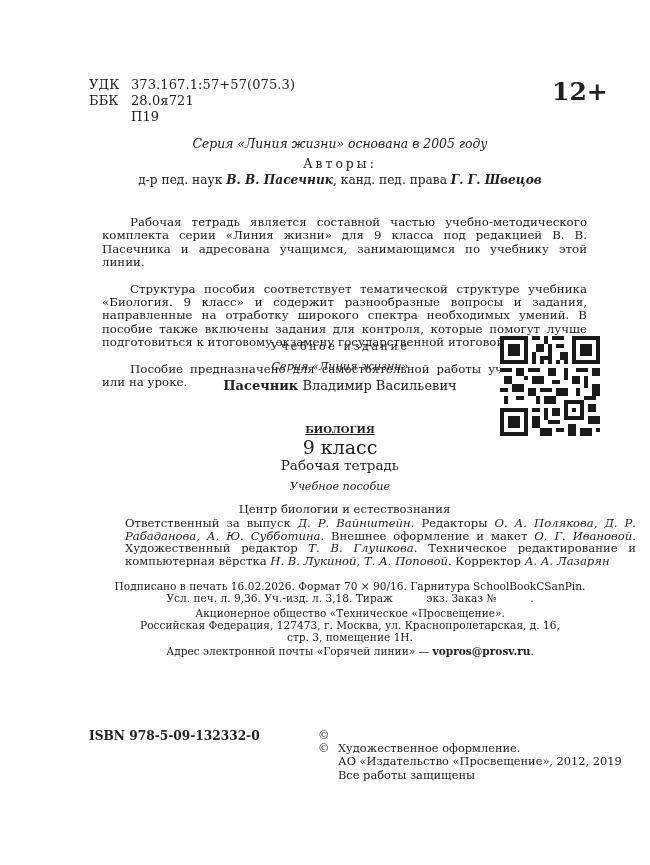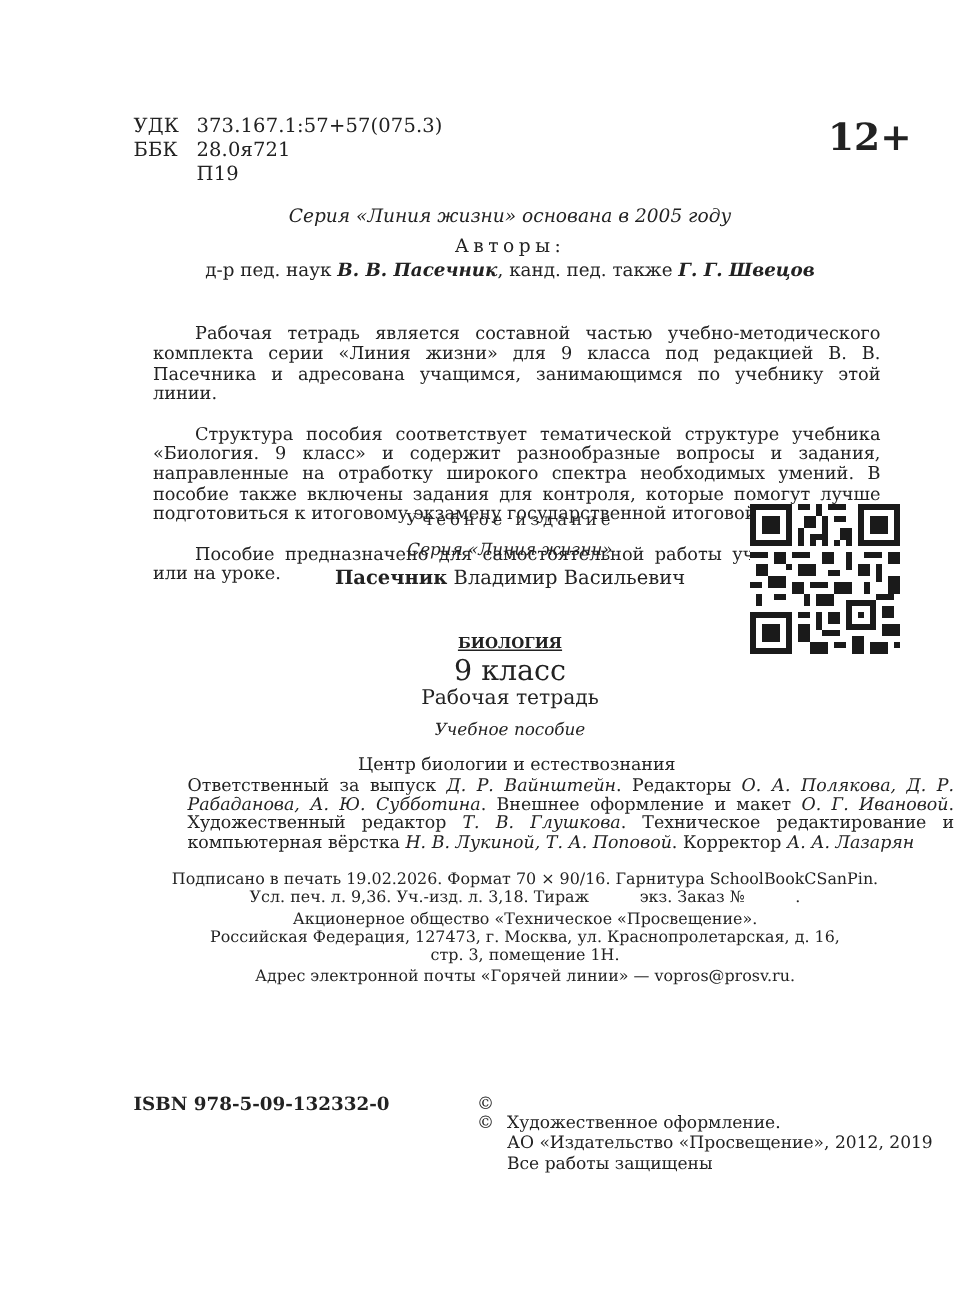--- a/index.html
+++ b/index.html
@@ -33,21 +33,21 @@
     .ucheb { top: 480px; font-style: italic; font-size: 11.2px; }
     .qr { left: 500px; top: 336px; width: 100px; height: 100px; }
     .center2 { left: 89px; width: 511px; text-align: center; }
     .centre-name { top: 502px; font-size: 11.6px; }
     .credits { left: 89px; width: 511px; top: 517px; line-height: 12.6px; font-size: 11.6px; text-align: justify; margin-left: 36px; }
     .credits i { font-style: italic; }
     .imprint { left: 110px; width: 480px; text-align: center; font-size: 10.6px; line-height: 12.2px; }
     .imprint1 { top: 580px; }
     .imprint2 { top: 607px; }
     .email { top: 645px; }
-    .email b { font-weight: normal; }
+    .email b { font-weight: bold; }
     .isbn { left: 89px; top: 729px; font-weight: bold; font-size: 12.2px; }
     .copy { left: 318px; top: 729px; font-size: 11.4px; line-height: 13.2px; }
     .copy .c-row { display: flex; }
     .copy .sym { width: 20px; }
     .copy .ind { padding-left: 20px; }
   </style>
 </head>
 <body>
 
 <div class="abs udk">
@@ -60,21 +60,21 @@
       <span>28.0я721</span>
     </div>
   <div class="indent">П19</div>
 </div>
 
 <div class="abs age">12+</div>
 
 <div class="abs center series">Серия «Линия жизни» основана в 2005 году</div>
 <div class="abs center authors-title">Авторы:</div>
 <div class="abs center authors">
-  <span>д-р пед. наук </span><b>В. В. Пасечник</b><span>, канд. пед. также </span><b>Г. Г. Швецов</b>
+  <span>д-р пед. наук </span><b>В. В. Пасечник</b><span>, канд. пед. права </span><b>Г. Г. Швецов</b>
 </div>
 
 <div class="abs para p-block">
   <p>Рабочая тетрадь является составной частью учебно-методического комплекта серии «Линия жизни» для 9 класса под редакцией В. В. Пасечника и адресована учащимся, занимающимся по учебнику этой линии.</p>
   <p>Структура пособия соответствует тематической структуре учебника «Биология. 9 класс» и содержит разнообразные вопросы и задания, направленные на отработку широкого спектра необходимых умений. В пособие также включены задания для контроля, которые помогут лучше подготовиться к итоговому экзамену государственной итоговой аттестации.</p>
   <p>Пособие предназначено для самостоятельной работы учащихся дома или на уроке.</p>
 </div>
 
 <div class="abs mid edu">Учебное издание</div>
 <div class="abs mid series2">Серия «Линия жизни»</div>
@@ -151,21 +151,21 @@
     </g>
   </svg>
 </div>
 
 <div class="abs center2 centre-name">Центр биологии и естествознания</div>
 <div class="abs credits">
   <span>Ответственный за выпуск </span><i>Д. Р. Вайнштейн</i><span>. Редакторы </span><i>О. А. Полякова, Д. Р. Рабаданова, А. Ю. Субботина</i><span>. Внешнее оформление и макет </span><i>О. Г. Ивановой</i><span>. Художественный редактор </span><i>Т. В. Глушкова</i><span>. Техническое редактирование и компьютерная вёрстка </span><i>Н. В. Лукиной, Т. А. Поповой</i><span>. Корректор </span><i>А. А. Лазарян</i>
 </div>
 
 <div class="abs imprint imprint1">
-  <div>Подписано в печать 19.02.2026. Формат 70 × 90/16. Гарнитура SchoolBookCSanPin.</div>
+  <div>Подписано в печать 16.02.2026. Формат 70 × 90/16. Гарнитура SchoolBookCSanPin.</div>
   <div style="white-space: pre;">Усл. печ. л. 9,36. Уч.-изд. л. 3,18. Тираж          экз. Заказ №          .</div>
 </div>
 <div class="abs imprint imprint2">
   <div>Акционерное общество «Техническое «Просвещение».</div>
   <div>Российская Федерация, 127473, г. Москва, ул. Краснопролетарская, д. 16,</div>
   <div>стр. 3, помещение 1Н.</div>
 </div>
 <div class="abs imprint email">
   <span>Адрес электронной почты «Горячей линии» — </span><b>vopros@prosv.ru</b><span>.</span>
 </div>

